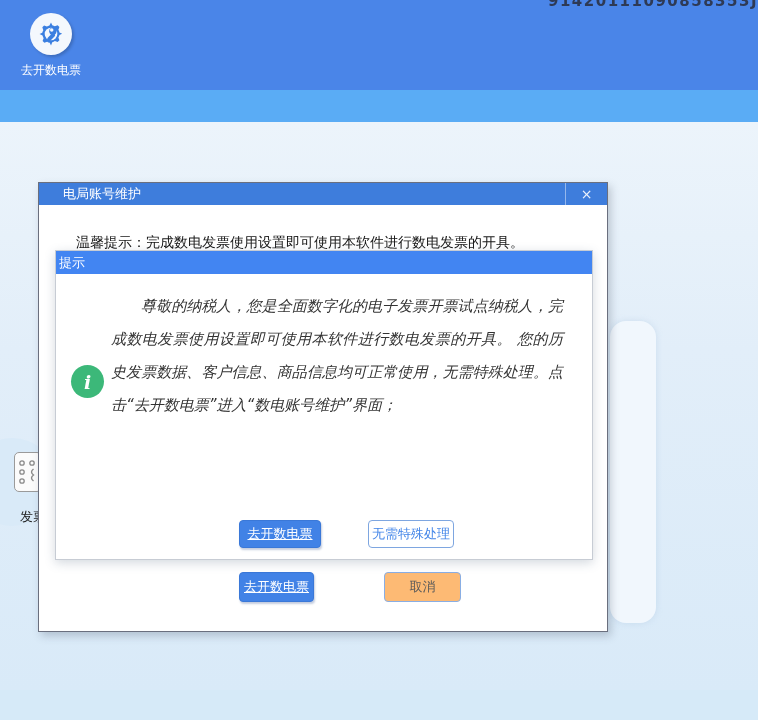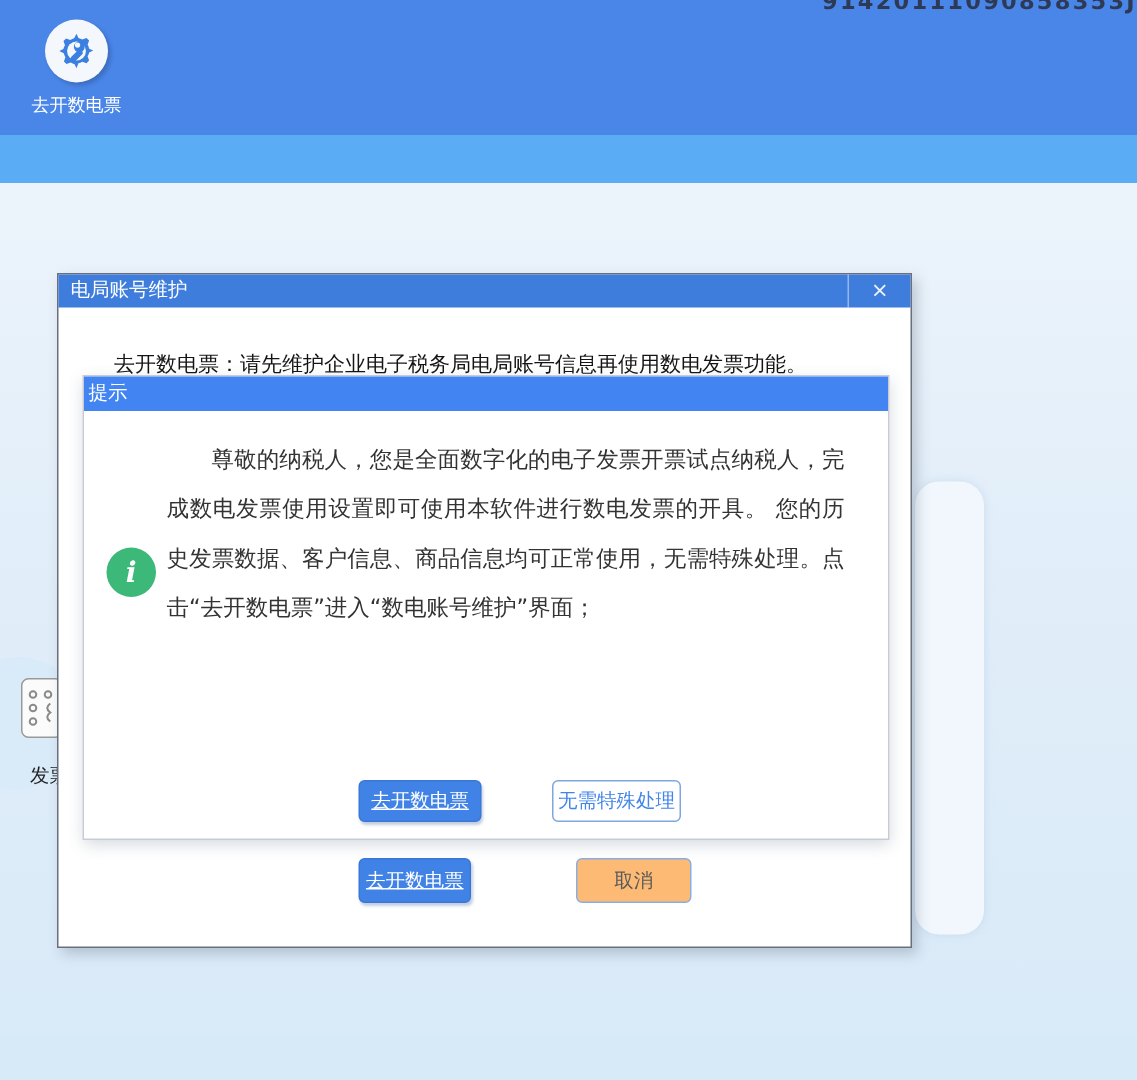--- a/index.html
+++ b/index.html
@@ -20,33 +20,33 @@
   .bottom-strip { position:absolute; left:0; top:690px; width:758px; height:30px; background:#d6eaf8; }
   .right-card { position:absolute; left:610px; top:321px; width:46px; height:302px; background:#f1f7fd; border-radius:16px; box-shadow:0 0 6px rgba(160,190,220,0.35); }
 
   
   .shortcut-blob { position:absolute; left:-32px; top:438px; width:88px; height:88px; border-radius:50%; background:#d9eaf8; }
   .shortcut-icon { position:absolute; left:14px; top:452px; width:28px; height:40px; background:#fbfbfb; border:1px solid #9a9a9a; border-radius:5px; display:flex; align-items:center; justify-content:center; cursor:pointer; }
   .shortcut-label { position:absolute; left:20px; top:508px; font-size:13px; color:#222; }
 
   
   .outer-dialog { position:absolute; left:38px; top:182px; width:570px; height:450px; background:#ffffff; border:1px solid #6a6f7e; box-shadow:3px 4px 8px rgba(60,70,90,0.25); }
-  .od-titlebar { position:absolute; left:0; top:0; width:100%; height:22px; background:#3e7ddc; color:#fff; font-size:13px; line-height:22px; padding-left:8px; }
+  .od-titlebar { position:absolute; left:0; top:0; width:100%; height:22px; background:#3e7ddc; color:#fff; font-size:13px; line-height:22px; padding-left:24px; }
   .od-close { position:absolute; right:0; top:0; width:42px; height:22px; border-left:1px solid rgba(255,255,255,0.45); color:#eef3fc; font-size:14px; line-height:22px; text-align:center; cursor:pointer; }
   .od-warning { position:absolute; left:37px; top:51px; font-size:14px; color:#141414; white-space:nowrap; }
   .btn { display:flex; align-items:center; justify-content:center; font-size:13px; border-radius:4px; cursor:pointer; }
   .btn-blue { background:#4182e6; color:#ffffff; border:1px solid #3a78d8; box-shadow:1px 2px 2px rgba(60,90,150,0.3);text-decoration:underline; }
   .od-btn-primary { position:absolute; left:200px; top:389px; width:75px; height:30px; }
   .od-btn-cancel { position:absolute; left:345px; top:389px; width:77px; height:30px; background:#fdba74; color:#5a5a5a; border:1px solid #89aee4; }
 
   
   .inner-dialog { position:absolute; left:55px; top:250px; width:538px; height:310px; background:#ffffff; border:1px solid #c7ccd4; box-shadow:0 3px 10px rgba(60,80,110,0.22); }
   .id-titlebar { position:absolute; left:0; top:0; width:100%; height:23px; background:#4285f2; color:#ffffff; font-size:13px; line-height:23px; padding-left:3px; }
   .id-info-icon { position:absolute; left:15px; top:114px; width:33px; height:33px; border-radius:50%; background:#3cb879; color:#ffffff; display:flex; align-items:center; justify-content:center; font-family:"DejaVu Serif","Liberation Serif",serif; font-style:italic; font-weight:bold; font-size:19px; }
-  .id-text { position:absolute; left:55px; top:39px; width:452px; font-size:15px; line-height:33px; color:#333333; text-align:justify; }
+  .id-text { position:absolute; left:55px; top:39px; width:452px; font-size:15px; line-height:33px; color:#333333; text-align:justify;font-style:italic; }
   .id-text p { text-indent:2em; margin:0; }
   .id-btn-primary { position:absolute; left:183px; top:269px; width:82px; height:28px; }
   .id-btn-secondary { position:absolute; left:312px; top:269px; width:86px; height:28px; background:#ffffff; color:#4285e8; border:1px solid #7ea6e0; }
 </style>
 </head>
 <body>
 
 <div id="screen">
 
   <div class="header">
@@ -80,21 +80,21 @@
       <path d="M16.5 13 q-4 3 0 6 q-4 3 0 6" fill="none" stroke="#8a8a8a" stroke-width="1.4"></path>
     </svg>
   </div>
   <div class="shortcut-label">发票</div>
 
   <div class="outer-dialog">
     <div class="od-titlebar">
       <span>电局账号维护</span>
       <div class="od-close">×</div>
     </div>
-    <div class="od-warning">去开数电票：请先维护企业电子税务局电局账号信息再使用数电发票功能。</div>
+    <div class="od-warning">温馨提示：完成数电发票使用设置即可使用本软件进行数电发票的开具。</div>
     <div class="btn btn-blue od-btn-primary">去开数电票</div>
     <div class="btn od-btn-cancel">取消</div>
   </div>
 
   <div class="inner-dialog">
     <div class="id-titlebar">
       <span>提示</span>
     </div>
     <div class="id-info-icon">i</div>
     <div class="id-text">

